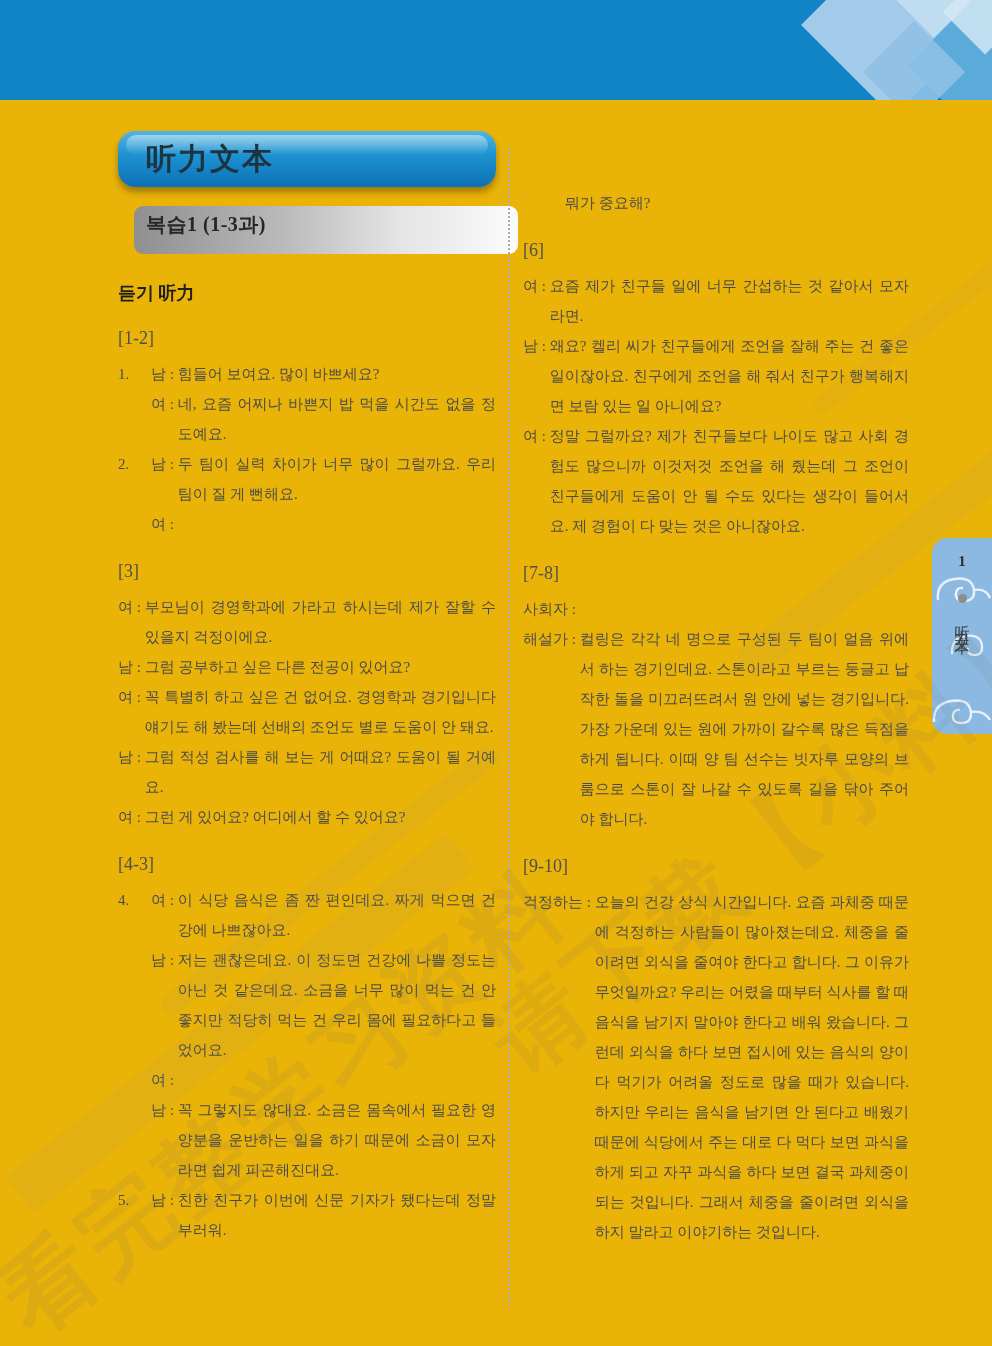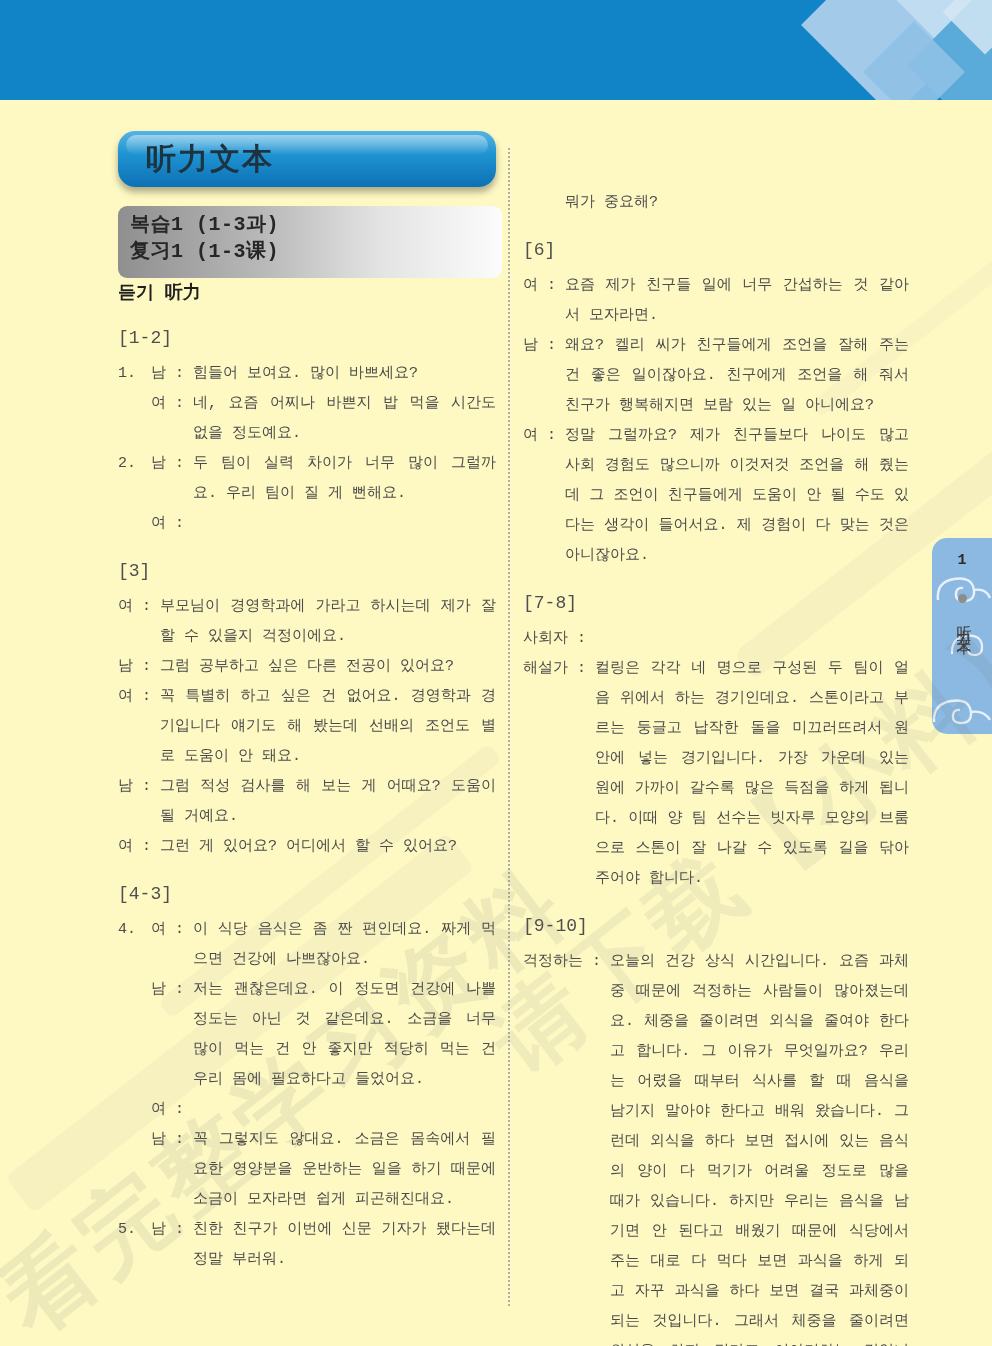--- a/index.html
+++ b/index.html
@@ -1,37 +1,37 @@
 <!DOCTYPE html>
 <html><head>
 <meta charset="utf-8">
 <style>
   html,body{margin:0;padding:0;background:#ffffff;}
-  #page{position:relative;width:992px;height:1346px;background:#fef9c3;overflow:hidden;
-        font-family:Liberation Mono, monospace;color:#4b4b4b;}
+  #page{position:relative;width:992px;height:1346px;background:#eab308;overflow:hidden;
+        font-family:Liberation Serif, serif;color:#4b4b4b;}
 
   
   .banner{position:absolute;left:0;top:0;width:992px;height:100px;background:#1184c8;overflow:hidden;}
   .diamond{position:absolute;transform:rotate(45deg);}
   .d1{width:130px;height:130px;background:#a3cbe9;left:828px;top:-40px;}
   .d2{width:100px;height:100px;background:#c2dcf1;left:905px;top:-62px;opacity:.95;}
   .d3{width:110px;height:110px;background:#5aabd9;left:930px;top:10px;}
   .d4{width:72px;height:72px;background:#8fc1e6;left:878px;top:36px;opacity:.9;}
   .d5{width:60px;height:60px;background:#d4e6f5;left:955px;top:-18px;opacity:.85;}
 
   
   .title-pill{position:absolute;left:118px;top:131px;width:378px;height:56px;border-radius:17px;
     background:linear-gradient(180deg,#55b4e2 0%,#1e93d2 42%,#0d70b5 100%);
     box-shadow:0 5px 7px rgba(0,0,0,.32);display:flex;align-items:center;}
   .title-pill:before{content:"";position:absolute;left:8px;top:4px;right:8px;height:20px;
     border-radius:12px;background:linear-gradient(180deg,rgba(255,255,255,.45),rgba(255,255,255,0));}
   .title-pill span{position:relative;margin-left:28px;font-size:30px;font-weight:bold;color:#1d3340;letter-spacing:2px;}
 
   
-  .sec-header{position:absolute;left:118px;top:206px;width:384px;height:72px;border-radius:9px;
+  .sec-header{position:absolute;left:134px;top:206px;width:384px;height:48px;border-radius:9px;
     background:linear-gradient(90deg,#8f8f8f 0%,#b9b9b9 38%,#e3e3e3 68%,#fcfcfc 100%);
     padding:5px 0 5px 12px;box-sizing:border-box;}
   .sec-header div{font-size:20px;font-weight:bold;color:#262626;line-height:27px;letter-spacing:.5px;}
 
   
   .divider{position:absolute;left:508px;top:148px;height:1158px;border-left:2px dotted #aeaeae;}
   .col{position:absolute;font-size:15px;line-height:30px;color:#4b4b4b;}
   #left-col{left:118px;top:280px;width:378px;}
   #right-col{left:523px;top:188px;width:386px;}
   .subhead{font-size:18px;font-weight:bold;color:#1f1f1f;margin:0 0 2px 0;line-height:26px;}
@@ -77,21 +77,20 @@
     <div class="diamond d4"></div>
     <div class="diamond d5"></div>
   </div>
 
   <div class="title-pill">
     <span>听力文本</span>
   </div>
 
   <div class="sec-header">
     <div>복습1 (1-3과)</div>
-    <div>复习1 (1-3课)</div>
   </div>
 
   <div class="divider"></div>
 
   <div class="col" id="left-col">
     <div class="subhead">듣기 听力</div>
     <div id="left-sections">
         <div class="section-label">[1-2]</div>
         <div class="u-row">
           <span class="u-num">1.</span>

